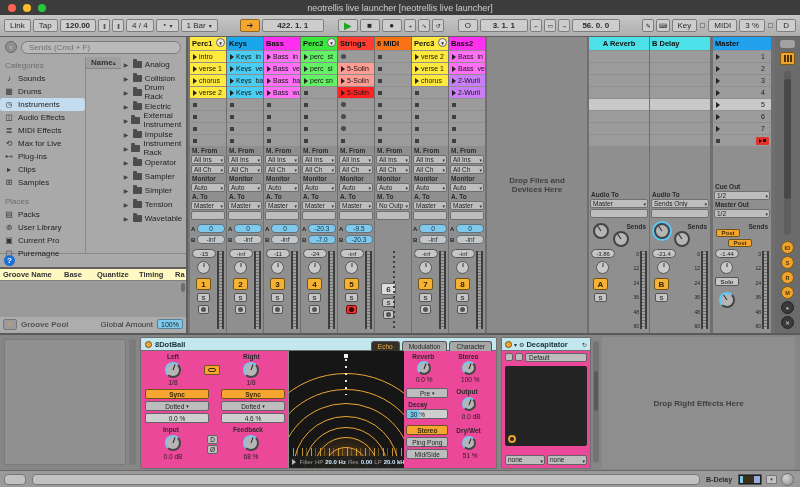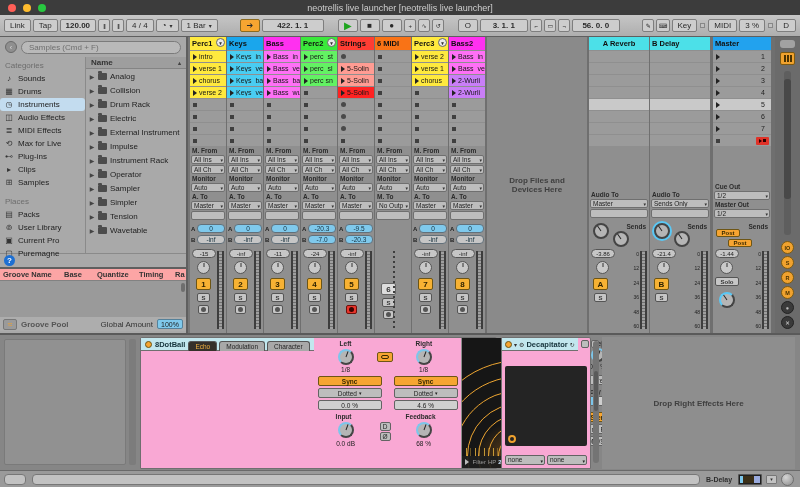--- a/index.html
+++ b/index.html
@@ -31,30 +31,30 @@
   #browser{position:absolute;left:0;top:0;width:188px;height:296px;background:#a9a9a9;border-right:2px solid #5f5f5f;}
   .search-row{height:20px;display:flex;align-items:center;gap:4px;padding:0 5px;}
   .circ-btn{width:12px;height:12px;border-radius:50%;background:#8f8f8f;border:1px solid #6a6a6a;color:#ddd;font-size:7px;display:flex;align-items:center;justify-content:center;}
   .search-box{flex:1;height:13px;background:#b9b9b9;border:1px solid #7b7b7b;border-radius:7px;color:#6f6f6f;display:flex;align-items:center;padding:0 7px;font-size:8px;}
   .browser-cols{display:flex;height:196px;}
   .cats{width:86px;border-right:1px solid #8a8a8a;padding-top:2px;}
   .cat-label{color:#6d6d6d;font-size:8px;padding:2px 5px;}
   .bitem{display:flex;align-items:center;gap:4px;height:13px;padding:0 4px;font-size:8px;color:#222;white-space:nowrap;overflow:hidden;}
   .bitem .ic{width:10px;text-align:center;font-size:8px;color:#333;flex:0 0 10px;}
   .bitem.sel{background:#c3dcef;border-radius:3px;}
-  .names{flex:1;display:flex;flex-direction:column;text-align:center;}
+  .names{flex:1;display:flex;flex-direction:row;}
   .name-head{height:12px;background:#9e9e9e;border-bottom:1px solid #848484;display:flex;align-items:center;justify-content:space-between;padding:0 5px;font-weight:bold;color:#333;}
   .nitem{display:flex;align-items:center;gap:3px;height:14px;padding:0 3px;font-size:8px;color:#1e1e1e;}
   .nitem .tri{color:#444;font-size:6px;width:6px;}
   .folder{width:9px;height:7px;background:#4c4c4c;border-radius:1px;position:relative;flex:0 0 9px;}
   .folder::before{content:"";position:absolute;left:0;top:-2px;width:4px;height:2px;background:#4c4c4c;border-radius:1px 1px 0 0;}
   .help-row{height:14px;border-top:1px solid #8a8a8a;display:flex;align-items:center;padding:0 4px;}
   .help-circle{width:11px;height:11px;border-radius:50%;background:#1d6fd2;color:#fff;font-size:8px;font-weight:bold;display:flex;align-items:center;justify-content:center;}
   .groove-panel{height:64px;border-top:2px solid #5f5f5f;background:#a2a2a2;display:flex;flex-direction:column;}
-  .groove-head{height:12px;display:flex;align-items:center;background:#fca5a5;border-bottom:1px solid #828282;font-weight:bold;color:#333;}
+  .groove-head{height:12px;display:flex;align-items:center;background:#fef9c3;border-bottom:1px solid #828282;font-weight:bold;color:#333;}
   .gh{padding:0 3px;white-space:nowrap;overflow:hidden;font-size:7.5px;}
   .gh1{flex:1}.gh2{width:33px}.gh3{width:42px}.gh4{width:36px}.gh5{width:14px}
   .groove-body{flex:1;background:#9a9a9a;position:relative;}
   .gnub{position:absolute;right:1px;top:2px;width:4px;height:9px;background:#6e6e6e;border-radius:2px;}
   .groove-bar{height:14px;background:#adadad;display:flex;align-items:center;gap:4px;padding:0 3px;}
   .gicon{width:14px;height:11px;background:#9a9a9a;border:1px solid #777;border-radius:2px;color:#f0a22e;font-size:8px;display:flex;align-items:center;justify-content:center;}
   .gp-label{color:#555;font-weight:bold;}
   .ga-label{margin-left:auto;color:#333;}
   .amt{width:26px;height:10px;background:#7fc9ec;border:1px solid #55819a;border-radius:2px;display:flex;align-items:center;justify-content:center;font-size:7px;}
 
@@ -120,21 +120,21 @@
   .rs-handle{position:absolute;left:0;right:0;top:8px;height:120px;background:#484848;border-radius:3px;}
   #toggles{display:flex;flex-direction:column;gap:2px;padding-bottom:4px;}
   .tg{width:13px;height:13px;border-radius:50%;font-size:5.5px;font-weight:bold;display:flex;align-items:center;justify-content:center;}
   .tg.on{background:#f0a22e;color:#4a3200;border:1px solid #7c5a12;}
   .tg.off{background:#3a3a3a;color:#bbb;border:1px solid #222;}
 
   
   #devarea{position:absolute;left:0;top:333px;width:800px;height:137px;background:#868686;border-top:2px solid #5a5a5a;}
   #clipview{position:absolute;left:4px;top:4px;width:122px;height:126px;background:#919191;border-radius:2px;border:1px solid #7a7a7a;}
   #devhandle{position:absolute;left:129px;top:4px;width:7px;height:126px;background:#7c7c7c;border-radius:2px;}
-  .device{position:absolute;top:2px;height:132px;background:#f9a8d4;border:1px solid #6f6f6f;border-radius:2px 2px 0 0;display:flex;flex-direction:row;}
+  .device{position:absolute;top:2px;height:132px;background:#ec4899;border:1px solid #6f6f6f;border-radius:2px 2px 0 0;display:flex;flex-direction:column;}
   #echo{left:140px;width:357px;}
   #decap{left:501px;width:90px;}
   .dev-title{height:13px;background:#c2e7ee;display:flex;align-items:center;gap:3px;padding:0 4px;border-bottom:1px solid #6f6f6f;}
   .led{width:7px;height:7px;border-radius:50%;background:#f7a531;border:1px solid #6d5515;flex:0 0 7px;}
   .dev-name{font-size:7.5px;font-weight:bold;color:#15323a;white-space:nowrap;overflow:hidden;}
   .tabs{margin-left:auto;display:flex;gap:2px;align-items:flex-end;height:13px;}
   .tab{font-size:6.5px;padding:1px 6px 1px;border:1px solid #555;border-bottom:none;background:#a8a8a8;border-radius:3px 3px 0 0;color:#222;}
   .tab.active{background:#35302a;color:#f0b040;}
   .dev-body{flex:1;display:flex;position:relative;}
   .e-left{width:148px;position:relative;border-right:1px solid #8d8d8d;}
@@ -238,21 +238,21 @@
     <div class="tb-box">3 %</div>
     <span class="tinysq"></span>
     <div class="tb-box">D</div>
   </div>
 
   <div id="main">
 
     <div id="browser">
       <div class="search-row">
         <div class="circ-btn">‹</div>
-        <div class="search-box">Samples (Cmd + F)</div>
+        <div class="search-box">Sends (Cmd + F)</div>
       </div>
       <div class="browser-cols">
         <div class="cats">
           <div class="cat-label">Categories</div>
           <div id="cat-list">
               <div class="bitem">
                 <div class="ic">♪</div>
                 <div>Sounds</div>
               </div>
               <div class="bitem">

